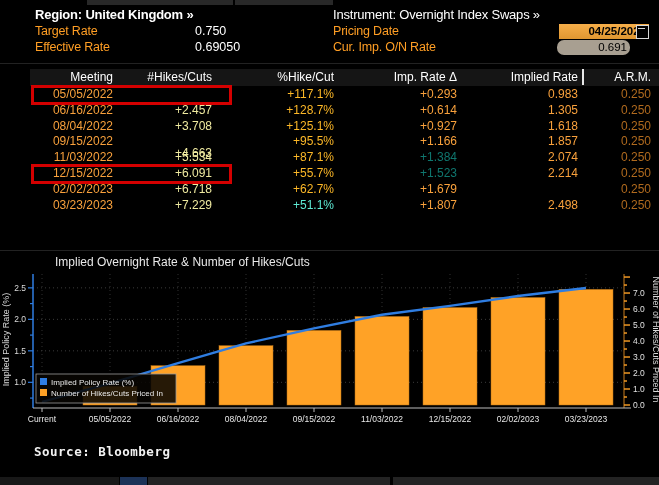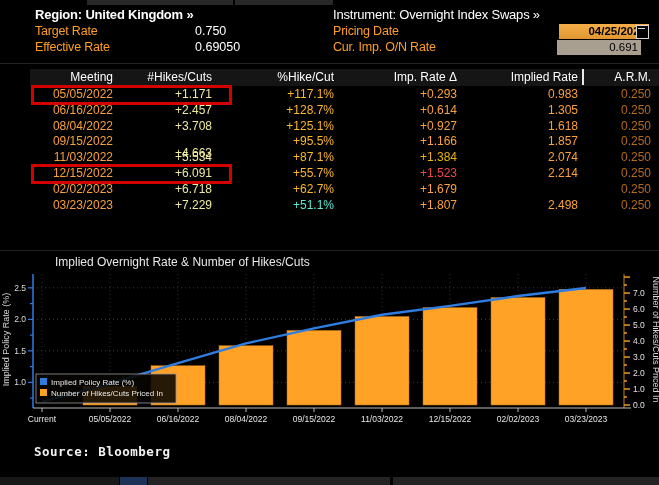--- a/index.html
+++ b/index.html
@@ -41,37 +41,36 @@
   <div class="fld-label" style="left:35px;top:24px;">Target Rate</div>
   <div class="fld-value" style="left:195px;top:24px;">0.750</div>
   <div class="fld-label" style="left:35px;top:40px;">Effective Rate</div>
   <div class="fld-value" style="left:195px;top:40px;">0.69050</div>
 
   <div class="hdr-title" style="left:333px;top:7px;">Instrument: Overnight Index Swaps »</div>
   <div class="fld-label" style="left:333px;top:24px;">Pricing Date</div>
   <div class="inp inp-amber" style="left:559px;top:24px;width:90px;font-weight:bold;">04/25/2022</div>
   <div class="cal" style="left:636px;top:25px;"></div>
   <div class="fld-label" style="left:333px;top:40px;">Cur. Imp. O/N Rate</div>
-  <div class="inp inp-gray" style="left:557px;top:40px;width:84px;">0.691</div>
+  <div class="inp inp-gray" style="left:557px;top:40px;width:73px;border-radius:7px;">0.691</div>
 
   <div class="hline" style="top:63px;"></div>
 
   <div class="tbl-hdr-bg"></div>
   <div id="tbl">
       <div class="t-row" style="top: 70px;">
         <div class="t-cell" style="left: 3px; width: 110px; color: rgb(255, 255, 255);">Meeting</div>
         <div class="t-cell" style="left: 102px; width: 110px; color: rgb(255, 255, 255);">#Hikes/Cuts</div>
         <div class="t-cell" style="left: 224px; width: 110px; color: rgb(255, 255, 255);">%Hike/Cut</div>
         <div class="t-cell" style="left: 347px; width: 110px; color: rgb(255, 255, 255);">Imp. Rate Δ</div>
         <div class="t-cell" style="left: 468px; width: 110px; color: rgb(255, 255, 255);">Implied Rate</div>
         <div class="t-cell" style="left: 541px; width: 110px; color: rgb(255, 255, 255);">A.R.M.</div>
       </div>
       <div class="t-row" style="top: 87px;">
         <div class="t-cell" style="left: 3px; width: 110px; color: rgb(249, 161, 60);">05/05/2022</div>
-        <div class="t-cell" style="left: 102px; width: 110px; color: rgb(239, 234, 160);">+1.171</div>
         <div class="t-cell" style="left: 224px; width: 110px; color: rgb(253, 184, 39);">+117.1%</div>
         <div class="t-cell" style="left: 347px; width: 110px; color: rgb(249, 161, 60);">+0.293</div>
         <div class="t-cell" style="left: 468px; width: 110px; color: rgb(249, 161, 60);">0.983</div>
         <div class="t-cell" style="left: 541px; width: 110px; color: rgb(176, 106, 30);">0.250</div>
       </div>
       <div class="t-row" style="top: 102.8px;">
         <div class="t-cell" style="left: 3px; width: 110px; color: rgb(249, 161, 60);">06/16/2022</div>
         <div class="t-cell" style="left: 102px; width: 110px; color: rgb(239, 234, 160);">+2.457</div>
         <div class="t-cell" style="left: 224px; width: 110px; color: rgb(253, 184, 39);">+128.7%</div>
         <div class="t-cell" style="left: 347px; width: 110px; color: rgb(249, 161, 60);">+0.614</div>
@@ -91,29 +90,29 @@
         <div class="t-cell" style="left: 102px; width: 110px; color: rgb(239, 234, 160); margin-top: 12px;">+4.663</div>
         <div class="t-cell" style="left: 224px; width: 110px; color: rgb(253, 184, 39);">+95.5%</div>
         <div class="t-cell" style="left: 347px; width: 110px; color: rgb(249, 161, 60);">+1.166</div>
         <div class="t-cell" style="left: 468px; width: 110px; color: rgb(249, 161, 60);">1.857</div>
         <div class="t-cell" style="left: 541px; width: 110px; color: rgb(176, 106, 30);">0.250</div>
       </div>
       <div class="t-row" style="top: 150.2px;">
         <div class="t-cell" style="left: 3px; width: 110px; color: rgb(249, 161, 60);">11/03/2022</div>
         <div class="t-cell" style="left: 102px; width: 110px; color: rgb(239, 234, 160);">+5.534</div>
         <div class="t-cell" style="left: 224px; width: 110px; color: rgb(253, 184, 39);">+87.1%</div>
-        <div class="t-cell" style="left: 347px; width: 110px; color: #eab308;">+1.384</div>
+        <div class="t-cell" style="left: 347px; width: 110px; color: #0f766e;">+1.384</div>
         <div class="t-cell" style="left: 468px; width: 110px; color: rgb(249, 161, 60);">2.074</div>
         <div class="t-cell" style="left: 541px; width: 110px; color: rgb(176, 106, 30);">0.250</div>
       </div>
       <div class="t-row" style="top: 166px;">
         <div class="t-cell" style="left: 3px; width: 110px; color: rgb(249, 161, 60);">12/15/2022</div>
         <div class="t-cell" style="left: 102px; width: 110px; color: rgb(239, 234, 160);">+6.091</div>
         <div class="t-cell" style="left: 224px; width: 110px; color: rgb(253, 184, 39);">+55.7%</div>
-        <div class="t-cell" style="left: 347px; width: 110px; color: #ef4444;">+1.523</div>
+        <div class="t-cell" style="left: 347px; width: 110px; color: #0f766e;">+1.523</div>
         <div class="t-cell" style="left: 468px; width: 110px; color: rgb(249, 161, 60);">2.214</div>
         <div class="t-cell" style="left: 541px; width: 110px; color: rgb(176, 106, 30);">0.250</div>
       </div>
       <div class="t-row" style="top: 181.8px;">
         <div class="t-cell" style="left: 3px; width: 110px; color: rgb(249, 161, 60);">02/02/2023</div>
         <div class="t-cell" style="left: 102px; width: 110px; color: rgb(239, 234, 160);">+6.718</div>
         <div class="t-cell" style="left: 224px; width: 110px; color: rgb(253, 184, 39);">+62.7%</div>
         <div class="t-cell" style="left: 347px; width: 110px; color: rgb(249, 161, 60);">+1.679</div>
         <div class="t-cell" style="left: 541px; width: 110px; color: rgb(176, 106, 30);">0.250</div>
       </div>

